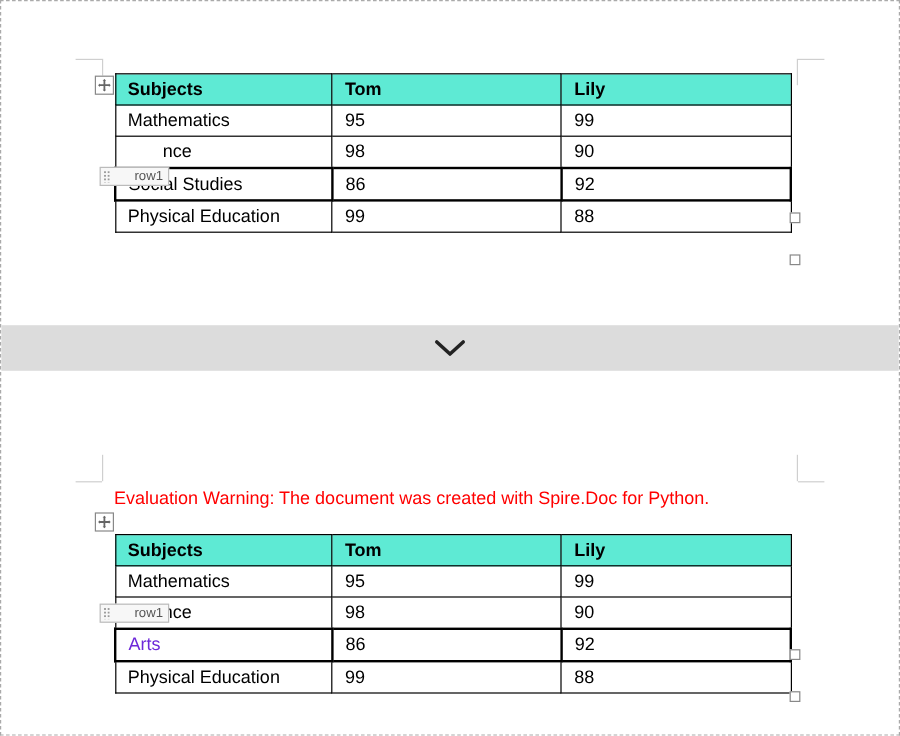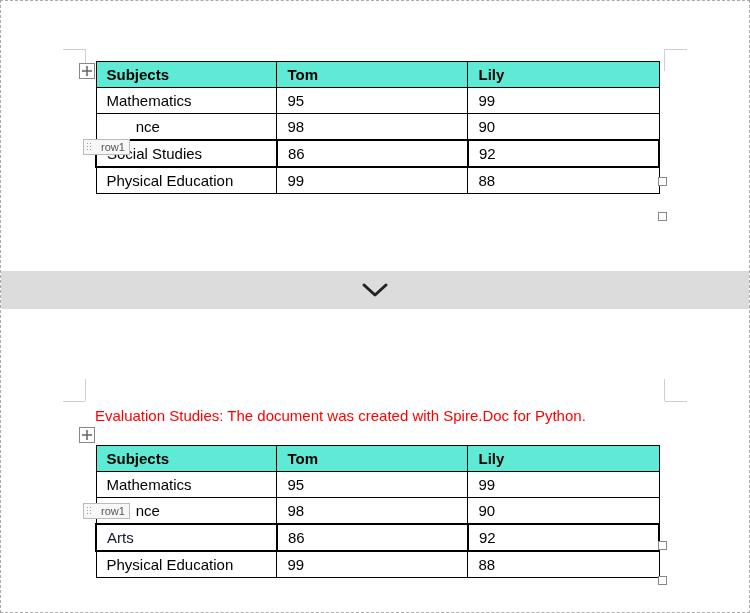--- a/index.html
+++ b/index.html
@@ -71,21 +71,21 @@
     left: 82px;
     font-size: 11px;
     color: #555;
     background: #f7f7f7;
     border: 1px solid #bbb;
     padding: 0 4px 0 2px;
     height: 16px;
     line-height: 14px;
     display: flex;
     align-items: center;
-    gap: 9px;
+    gap: 20px;
   }
   .row-tag .dots {
     display: inline-block;
     width: 6px;
     height: 10px;
     background-image: radial-gradient(#999 1px, transparent 1px);
     background-size: 3px 3px;
     background-position: 0 0;
   }
 
@@ -105,21 +105,21 @@
     align-items: center;
     justify-content: center;
   }
 
   .warning {
     position: absolute;
     color: #ff0000;
     font-size: 15px;
     font-family: "Segoe UI", Arial, sans-serif;
   }
-  .arts { color: #0f172a; }
+  .arts { color: #6d28d9; }
 </style>
 </head>
 <body>
 
 <div class="page top" style="height:270px;">
 
   <div class="cmark" style="top:48px;left:62px;">
     <div class="h" style="width:22px;top:0;left:0;"></div>
     <div class="v" style="height:22px;top:0;left:22px;"></div>
   </div>
@@ -187,21 +187,21 @@
 
   <div class="cmark" style="top:70px;left:62px;">
     <div class="h" style="width:22px;top:22px;left:0;"></div>
     <div class="v" style="height:22px;top:0;left:22px;"></div>
   </div>
   <div class="cmark" style="top:70px;right:62px;">
     <div class="h" style="width:22px;top:22px;right:0;"></div>
     <div class="v" style="height:22px;top:0;right:22px;"></div>
   </div>
 
-  <div class="warning" style="top:98px; left:94px;">Evaluation Studies: The document was created with Spire.Doc for Python.</div>
+  <div class="warning" style="top:98px; left:94px;">Evaluation Warning: The document was created with Spire.Doc for Python.</div>
 
   <div class="anchor" style="top:118px;left:78px;">
     <svg viewBox="0 0 16 16">
         <path d="M8 1l2 2H9v4h4V6l2 2-2 2V9H9v4h1l-2 2-2-2h1V9H3v1L1 8l2-2v1h4V3H6l2-2z" fill="#666"></path>
       </svg>
   </div>
 
   <div style="height:56px;"></div>
 
   <table class="doc">

